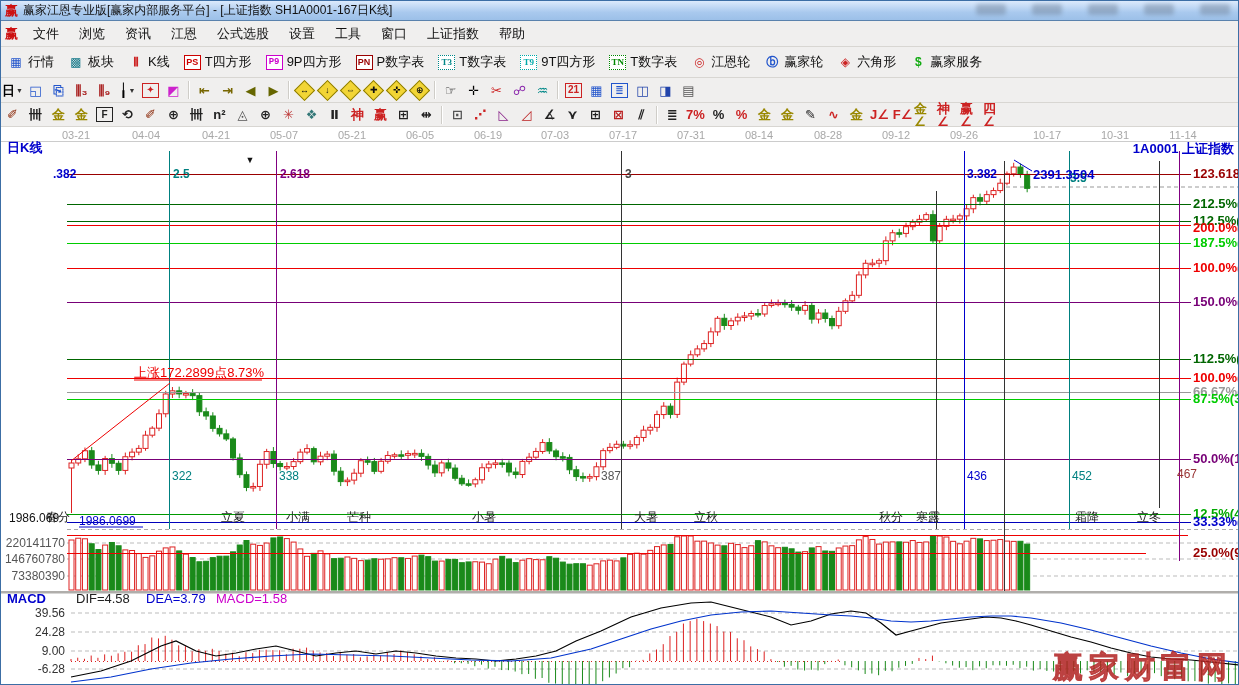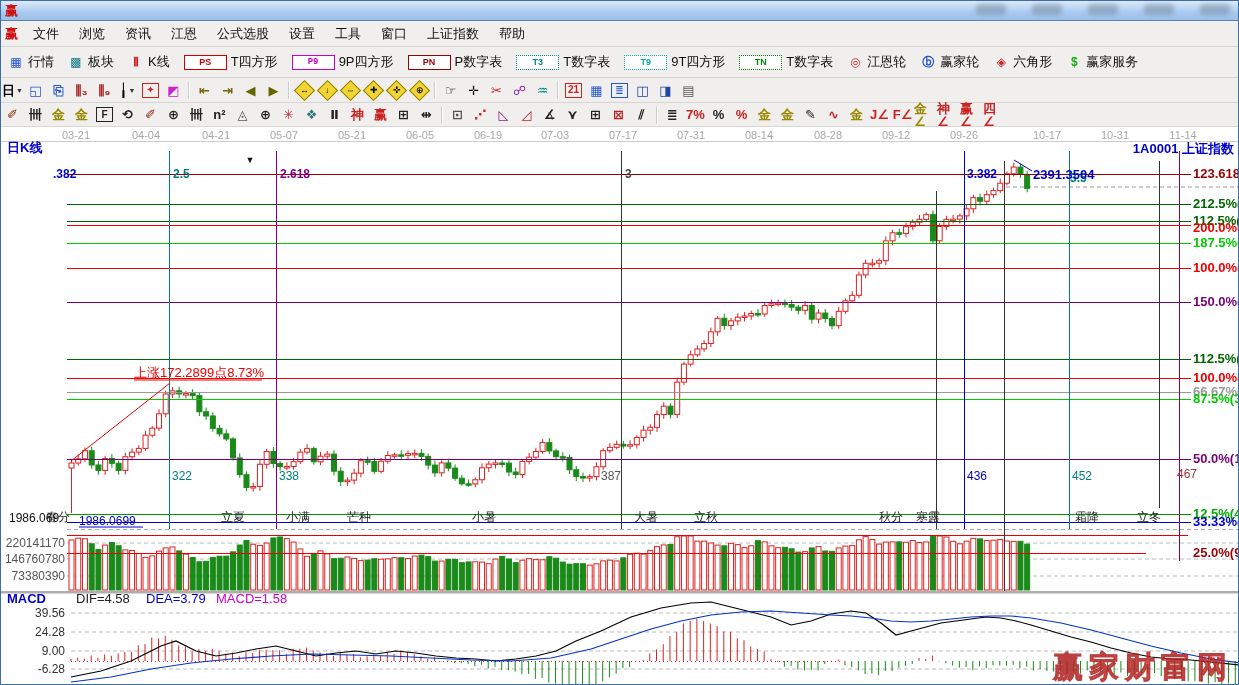--- a/index.html
+++ b/index.html
@@ -18,39 +18,40 @@
   .menu-item{padding:0 10px;cursor:default;}
   
   .toolbar{position:absolute;left:0;width:1239px;background:#f0efee;display:flex;align-items:center;
     border-bottom:1px solid #d8d6d2;box-sizing:border-box;}
   .tb1{top:46px;height:31px;font-size:13px;color:#111;}
   .tb2{top:77px;height:25px;}
   .tb3{top:102px;height:24px;}
   .tb-item{display:inline-flex;align-items:center;gap:4px;padding:0 7px;height:24px;cursor:default;}
   .tbi{display:inline-flex;align-items:center;justify-content:center;min-width:16px;height:16px;
     font-size:12px;font-weight:bold;line-height:1;}
-  .tbi.box{border:1px solid currentColor;font-size:9px;padding:0 14px;height:13px;min-width:13px;background:#fff;}
-  .tbi.dotted{border-style:dotted;}
+  .tbi.box{border:1px solid currentColor;font-size:9px;padding:0 1px;height:13px;min-width:13px;background:#fff;}
+  .tbi.dotted{border-style:dotted;font-family:Liberation Serif, serif;}
   .tb-btn{display:inline-flex;align-items:center;justify-content:center;width:23px;height:21px;
     font-size:13px;font-weight:bold;cursor:default;line-height:1;}
   .tb-btn .drop{font-size:7px;color:#333;margin-left:1px;}
   .sep{width:0;height:18px;border-left:1px solid #cfcdc8;border-right:1px solid #ffffff;margin:0 3px;}
   .dia{width:13px;height:13px;background:#f2d535;border:1px solid #8a7a00;transform:rotate(45deg);
     display:inline-flex;align-items:center;justify-content:center;margin:0 2px;}
   .dia span{transform:rotate(-45deg);font-size:9px;color:#111;font-weight:bold;}
   
   #chartwrap{position:absolute;left:0;top:126px;width:1239px;height:559px;background:#fff;}
   svg text{font-family:"Liberation Sans","DejaVu Sans",sans-serif;}
 </style>
 </head>
 <body>
 
 <div id="win">
   <div class="titlebar">
     <span class="applogo">赢</span>
+    <span>赢家江恩专业版[赢家内部服务平台] - [上证指数  SH1A0001-167日K线]</span>
     <div class="ghosts">
       <span class="ghost"></span>
       <span class="ghost"></span>
       <span class="ghost"></span>
       <span class="ghost"></span>
       <span class="ghost"></span>
     </div>
   </div>
   <div class="menubar">
     <span class="applogo">赢</span>

